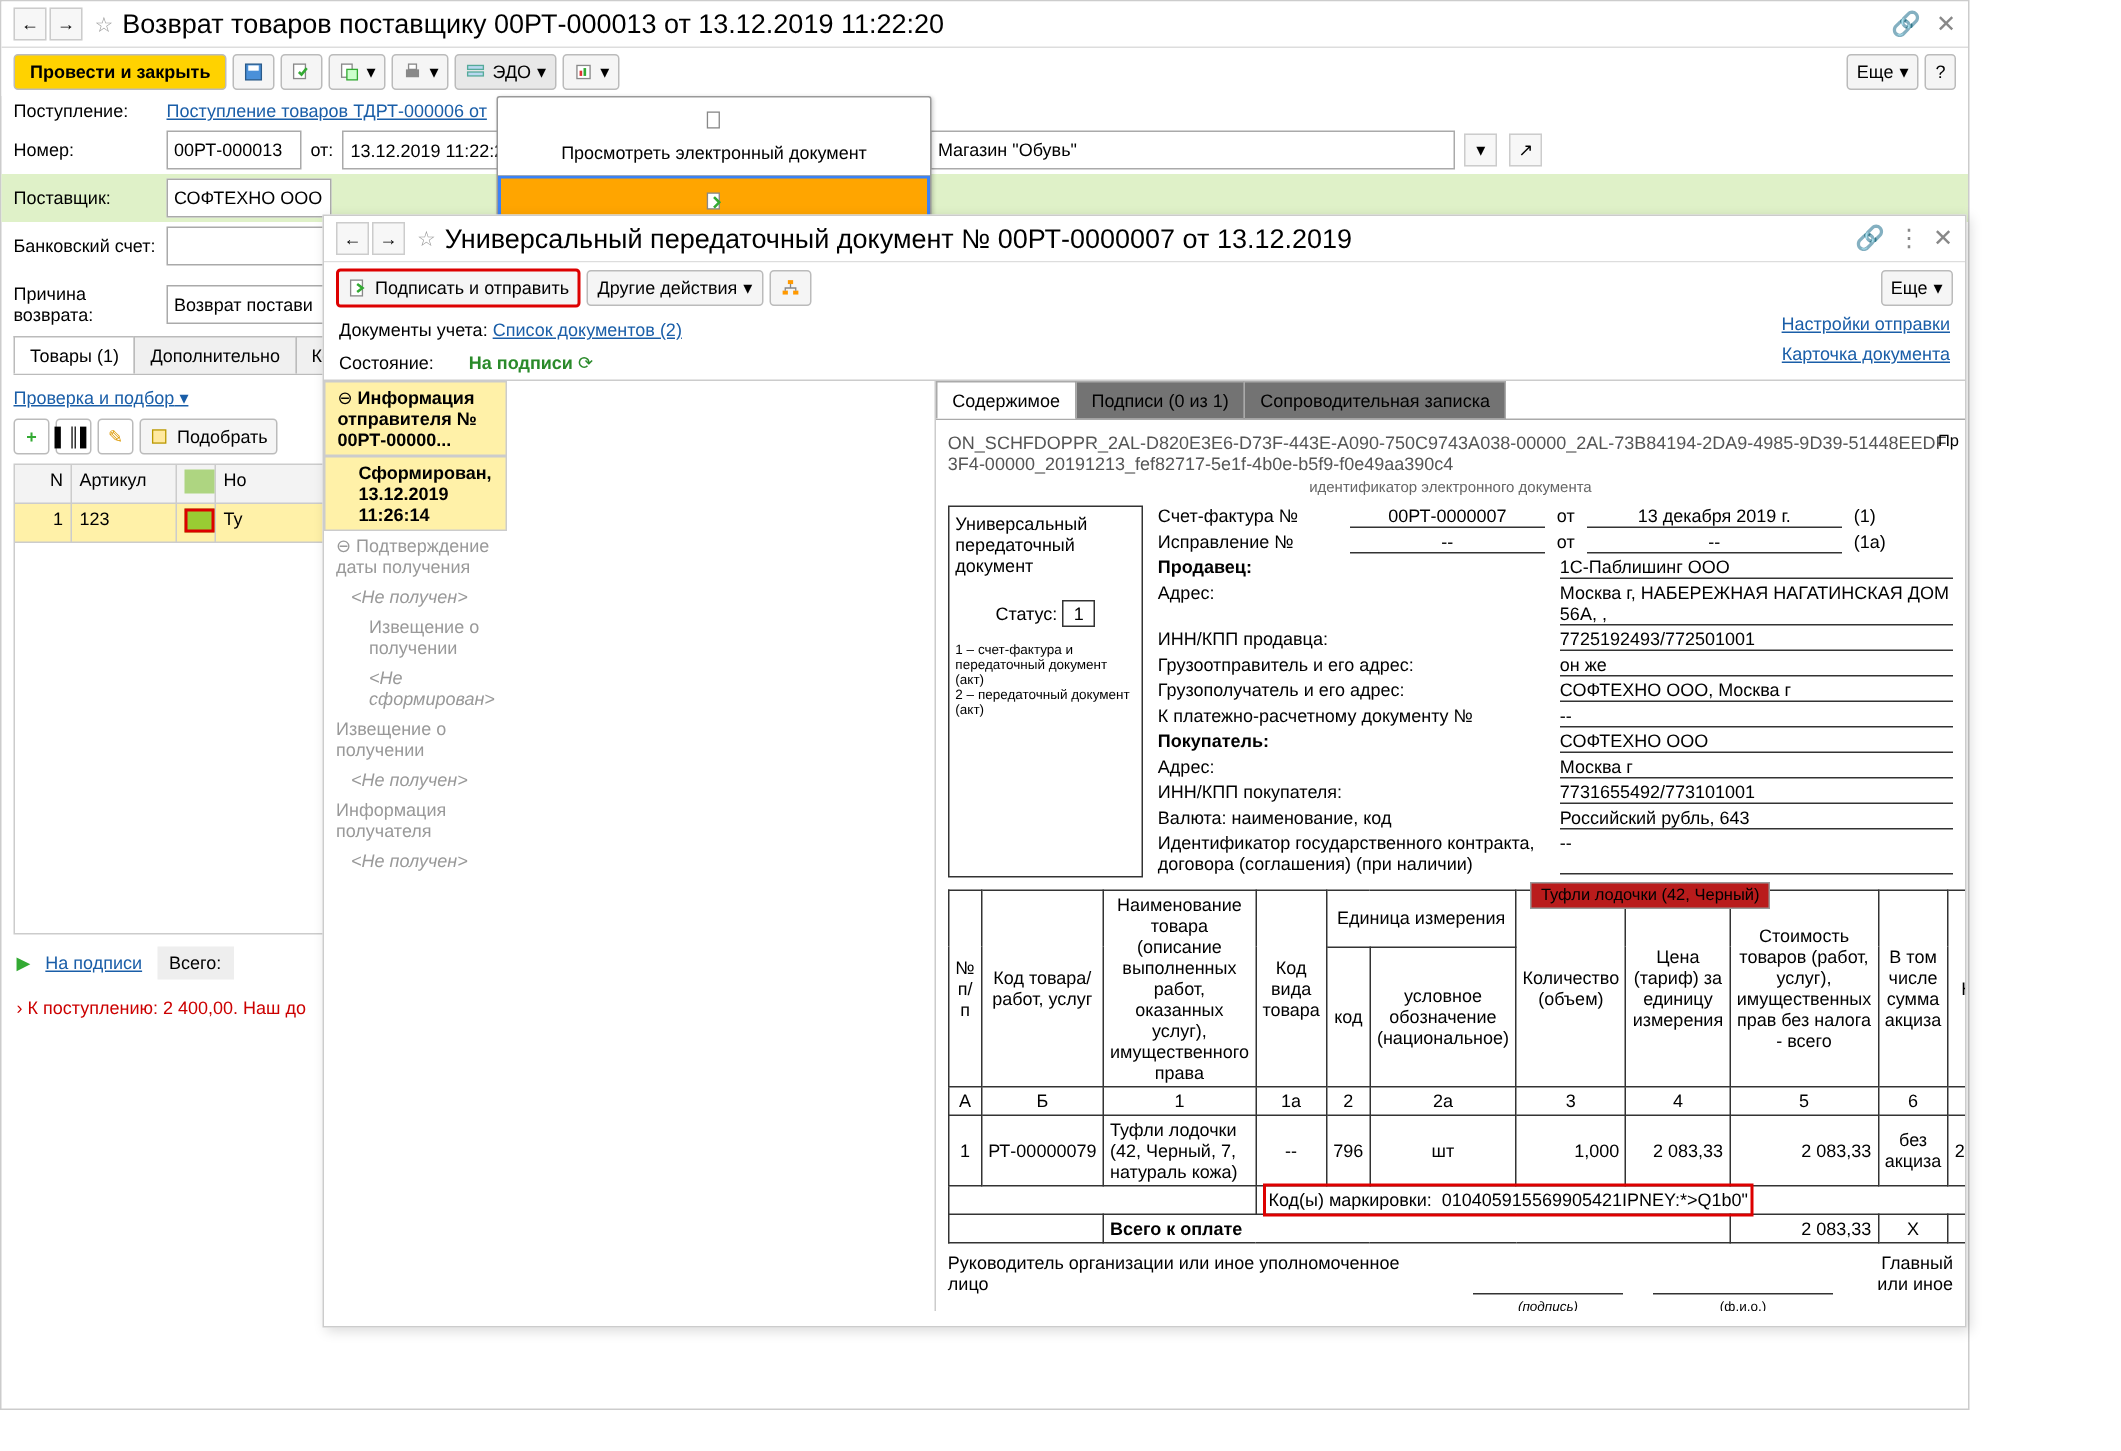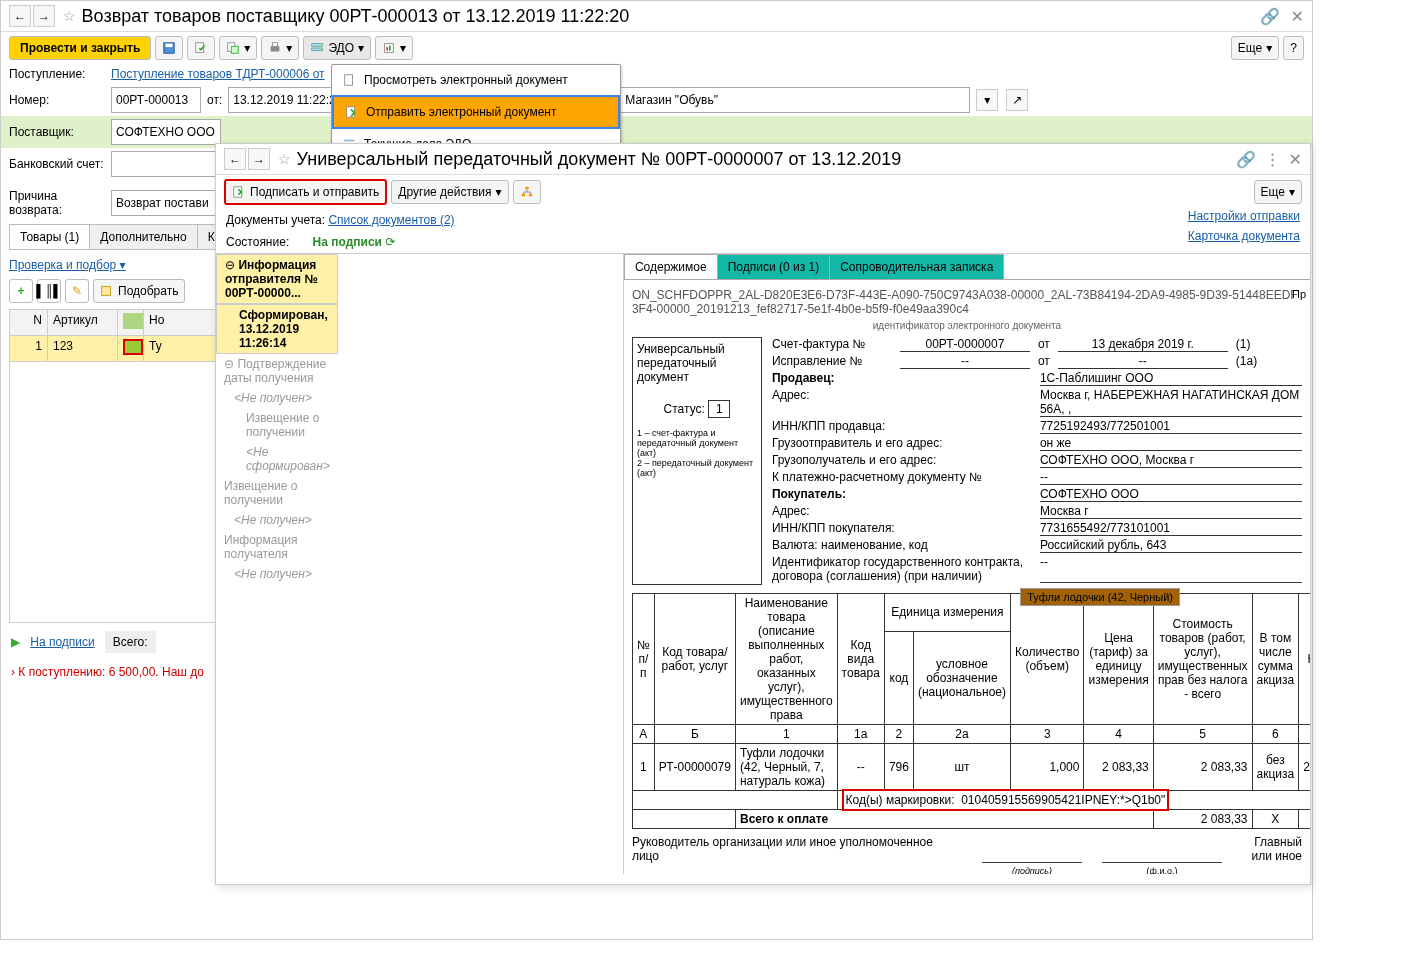--- a/index.html
+++ b/index.html
@@ -7,21 +7,21 @@
 .window { position: absolute; border: 1px solid #ccc; background: #fff; }
 .main-window { left: 0; top: 0; width: 1313px; height: 940px; }
 .titlebar { display: flex; align-items: center; padding: 4px 8px; border-bottom: 1px solid #ddd; background: #fff; }
 .nav-btn { width: 22px; height: 22px; border: 1px solid #ccc; background: #f7f7f7; margin-right: 2px; display: flex; align-items: center; justify-content: center; cursor: pointer; }
 .star { font-size: 14px; color: #999; margin: 0 6px; }
 .title-text { font-size: 18px; flex: 1; }
 .toolbar { display: flex; align-items: center; padding: 4px 8px; gap: 4px; background: #fff; position: relative; }
 .btn { border: 1px solid #bbb; background: #f5f5f5; padding: 4px 6px; cursor: pointer; display: flex; align-items: center; gap: 4px; border-radius: 3px; }
 .btn-primary { background: #ffd200; font-weight: bold; padding: 4px 10px; }
 .dropdown-menu { position: absolute; top: 100%; left: 330px; width: 290px; background: #fff; border: 1px solid #999; border-radius: 2px; z-index: 5; box-shadow: 1px 1px 3px rgba(0,0,0,0.2); }
-.menu-item { display: flex; align-items: center; gap: 8px; padding: 8px 10px; cursor: pointer; }
+.menu-item { display: flex; align-items: center; gap: 8px; padding: 8px 10px; cursor: pointer; flex-direction: column; }
 .menu-item.highlighted { background: #ffa500; border: 2px solid #3b82f6; }
 .form-row { display: flex; align-items: center; padding: 3px 8px; gap: 6px; }
 .form-row label { width: 96px; }
 .input { border: 1px solid #aaa; background: #fff; padding: 2px 4px; height: 26px; }
 .highlight-row { background: #dff1c8; }
 .tab-strip { display: flex; border-bottom: 1px solid #bbb; margin: 4px 8px 0; }
 .tab { padding: 5px 10px; border: 1px solid #bbb; border-bottom: none; background: #f0f0f0; margin-right: -1px; cursor: pointer; }
 .tab.active { background: #fff; }
 .subtoolbar { display: flex; gap: 4px; padding: 4px 8px; }
 .round-btn { width: 24px; height: 24px; border: 1px solid #bbb; border-radius: 3px; display: flex; align-items: center; justify-content: center; cursor: pointer; }
@@ -31,37 +31,37 @@
 .grid-row { display: flex; }
 .grid-row.sel { background: #fff1a8; }
 .marking-icon { background: #9c3; border: 2px solid #d00; width: 20px; height: 16px; display: inline-block; }
 .sub-window { left: 215px; top: 143px; width: 1096px; height: 742px; z-index: 10; box-shadow: 2px 2px 8px rgba(0,0,0,0.15); }
 .activity-list { width: 275px; float: left; }
 .activity-item { padding: 3px 8px; font-size: 12px; }
 .activity-yellow { background: #fff1a8; border: 1px solid #ccc; }
 .activity-sub { color: #999; font-style: italic; padding-left: 18px; }
 .doc-view { margin-left: 285px; border-left: 1px solid #ccc; padding: 0; overflow: hidden; height: 620px; }
 .doc-tabs { display: flex; border-bottom: 1px solid #aaa; }
-.doc-tab { padding: 5px 10px; border: 1px solid #aaa; border-bottom: none; margin-right: -1px; background: #14b8a6; cursor: pointer; }
+.doc-tab { padding: 5px 10px; border: 1px solid #aaa; border-bottom: none; margin-right: -1px; background: #737373; cursor: pointer; }
 .doc-tab.active { background: #fff; }
 .doc-content { padding: 8px; font-size: 11px; position: relative; }
 .doc-identifier { color: #555; margin-bottom: 4px; word-break: break-all; }
 .doc-id-label { text-align: center; font-size: 10px; color: #666; margin-bottom: 6px; }
 .invoice-box { display: flex; gap: 10px; }
 .invoice-left { width: 130px; border: 1px solid #333; padding: 4px; font-size: 11px; }
 .invoice-right { flex: 1; }
 .inv-row { display: flex; gap: 8px; margin-bottom: 2px; }
 .inv-row .lbl { width: 260px; }
 .inv-row .val { flex: 1; border-bottom: 1px solid #333; }
 .status-box { border: 1px solid #333; width: 22px; height: 18px; display: inline-flex; align-items: center; justify-content: center; }
 .item-table { border-collapse: collapse; width: 100%; margin-top: 8px; font-size: 11px; }
 .item-table th, .item-table td { border: 1px solid #333; padding: 2px 4px; text-align: center; }
 .item-table th { background: #fff; font-weight: normal; }
 .marking-highlight { border: 2px solid #d00; padding: 2px; }
-.tooltip-label { position: absolute; right: 130px; top: 308px; background: #a16207; border: 1px solid #999; padding: 2px 6px; font-size: 11px; z-index: 2; }
+.tooltip-label { position: absolute; right: 130px; top: 308px; background: #b91c1c; border: 1px solid #999; padding: 2px 6px; font-size: 11px; z-index: 2; }
 .svg-icon { width: 14px; height: 14px; }
 a.link { color: #1a5ea8; text-decoration: underline; cursor: pointer; }
 .link-red { color: #c00; }
 .sign-btn { border: 2px solid #d00 !important; }
 .more-btn { margin-left: auto; }
 .sub-footer-links { position: absolute; right: 10px; top: 52px; text-align: right; }
 .green-text { color: #2a8a2a; font-weight: bold; }
 .refresh-icon { color: #2a8a2a; cursor: pointer; }
 .col-n{width:38px;text-align:right}.col-art{width:70px}.col-ic{width:26px;text-align:center}.col-nm{flex:1}
 </style>
@@ -204,21 +204,21 @@
     </div>
     <div style="height:260px"></div>
   </div>
 
   <div style="padding:6px 10px;display:flex;align-items:center;gap:10px">
     <span style="color:#3a3">▶</span>
     <a class="link">На подписи</a>
     <span style="background:#eee;padding:4px 8px">Всего:</span>
   </div>
   <div style="padding:6px 10px">
-    <span class="link-red">› <span>К поступлению: 6 500,00. Наш до</span></span>
+    <span class="link-red">› <span>К поступлению: 2 400,00. Наш до</span></span>
   </div>
 </div>
 
 <div class="window sub-window">
   <div class="titlebar">
     <span class="nav-btn">←</span>
     <span class="nav-btn">→</span>
     <span class="star">☆</span>
     <span class="title-text">Универсальный передаточный документ № 00РТ-0000007 от 13.12.2019</span>
     <span style="color:#888;font-size:16px;margin-right:8px">🔗</span>

